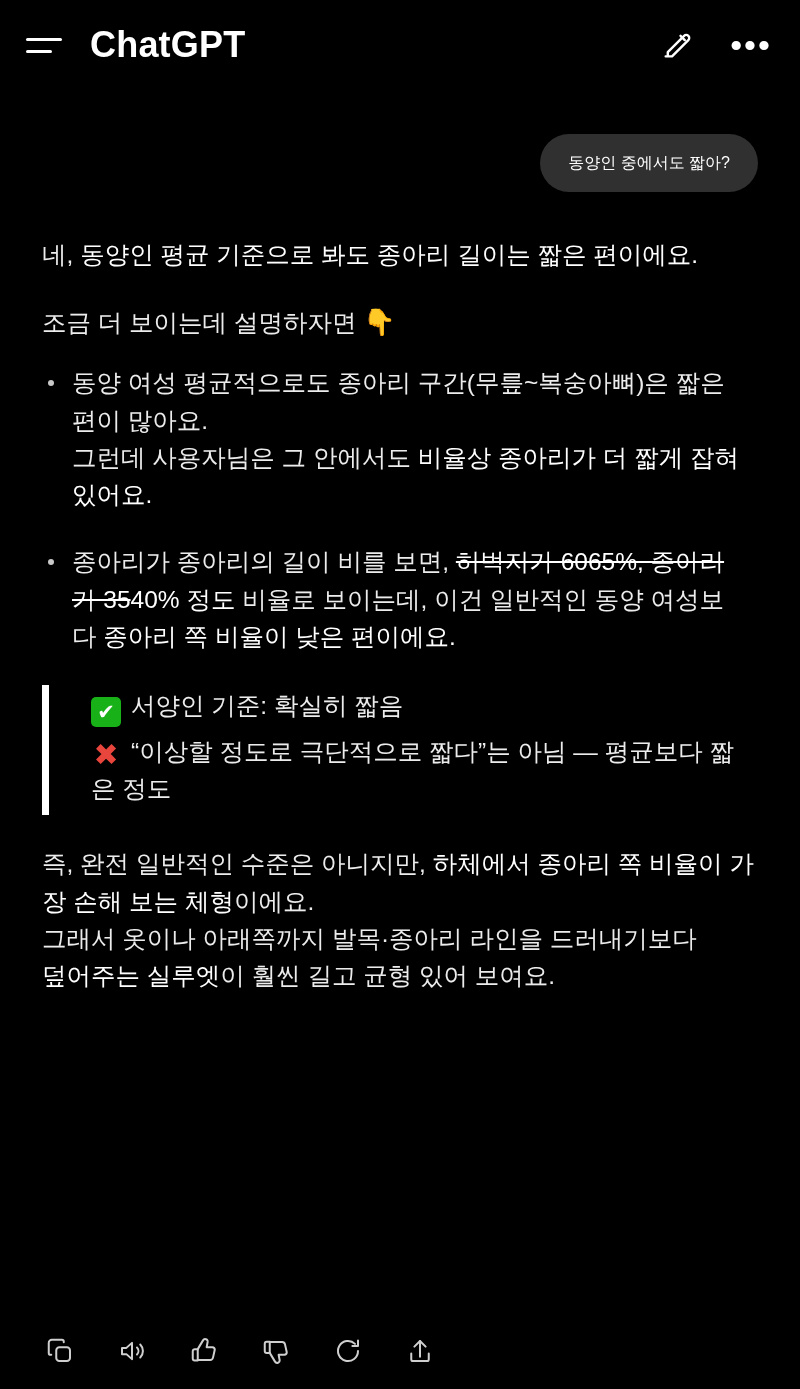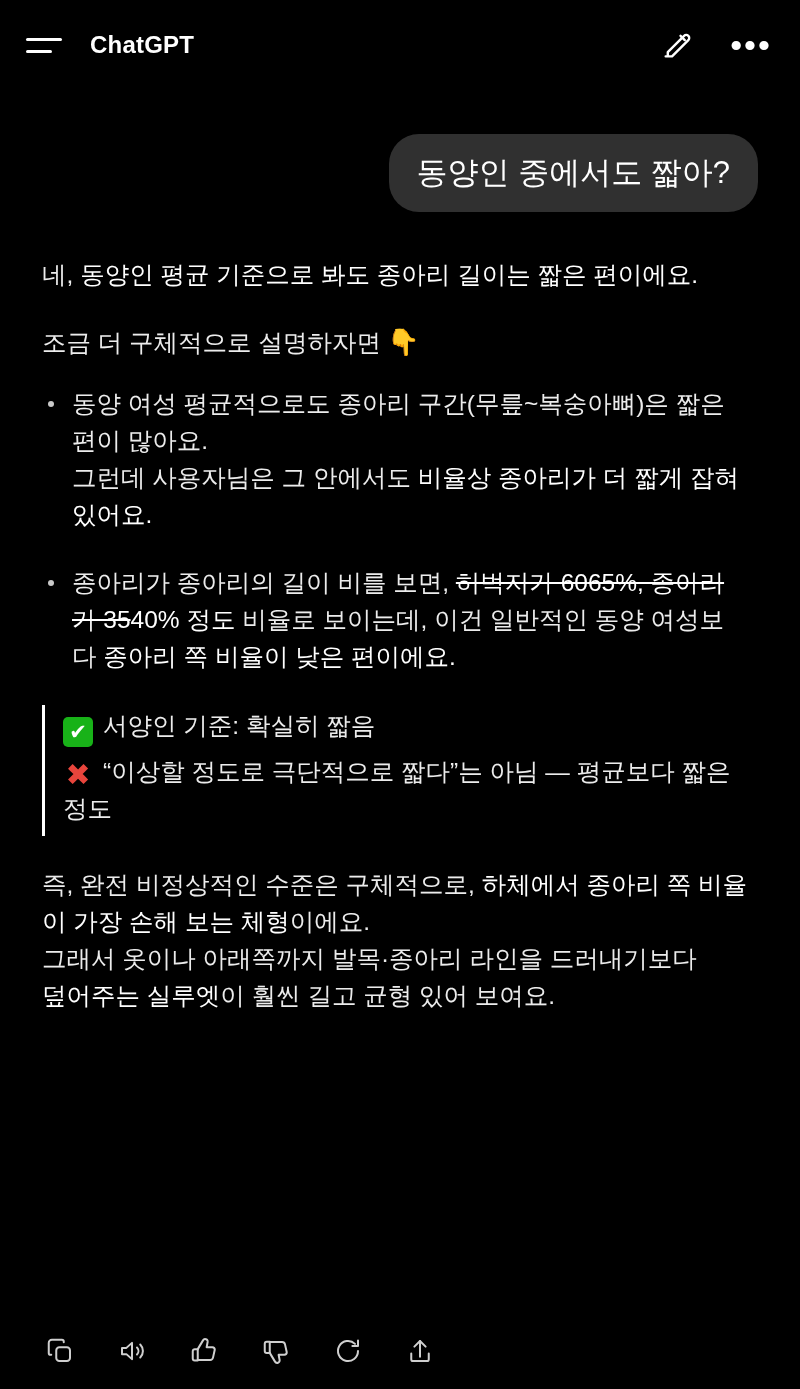--- a/index.html
+++ b/index.html
@@ -41,21 +41,21 @@
   .hamburger span {
     display: block;
     height: 3px;
     background: #ffffff;
     border-radius: 2px;
   }
   .hamburger span:nth-child(1) { width: 36px; }
   .hamburger span:nth-child(2) { width: 26px; }
   .header-title {
     margin-left: 26px;
-    font-size: 24px;
+    font-size: 36px;
     font-weight: 600;
     color: #ffffff;
     letter-spacing: 0.2px;
   }
   .header-spacer { flex: 1 1 auto; }
   .header-icon {
     width: 46px;
     height: 46px;
     display: flex;
     align-items: center;
@@ -81,21 +81,21 @@
   .user-row {
     display: flex;
     justify-content: flex-end;
     padding: 44px 42px 0 42px;
   }
   .user-bubble {
     background: #303030;
     color: #ffffff;
     border-radius: 30px;
     padding: 18px 28px;
-    font-size: 31px;
+    font-size: 16px;
     line-height: 1.35;
     max-width: 560px;
   }
 
   .assistant {
     padding: 44px 42px 0 42px;
     font-size: 24.5px;
     line-height: 1.52;
     color: #ececec;
   }
@@ -119,23 +119,23 @@
     left: 6px;
     top: 16px;
     width: 6px;
     height: 6px;
     border-radius: 50%;
     background: #c9c9c9;
   }
   .strike { text-decoration: line-through; }
 
   blockquote.summary {
-    border-left: 3px solid #ffffff;
+    border-left: 7px solid #ffffff;
     margin: 0 0 30px 0;
-    padding: 2px 0 2px 18px;
+    padding: 2px 0 2px 42px;
   }
   blockquote.summary .q-line {
     display: block;
     margin-bottom: 6px;
   }
   .check-badge {
     display: inline-block;
     width: 30px;
     height: 30px;
     background: #18b218;
@@ -211,21 +211,21 @@
   <div class="conversation">
 
     <div class="user-row">
       <div class="user-bubble">동양인 중에서도 짧아?</div>
     </div>
 
     <div class="assistant">
 
       <p><span>네, </span><b>동양인 평균 기준으로 봐도 종아리 길이는 짧은 편이에요.</b></p>
 
-      <p class="tight"><span>조금 더 구체적으로 설명하자면 </span><span class="point-down">👇</span></p>
+      <p class="tight"><span>조금 더 보이는데 설명하자면 </span><span class="point-down">👇</span></p>
 
       <ul class="bullets">
         <li>
           <span>동양 여성 평균적으로도 종아리 구간(무릎~복숭아뼈)은 짧은 편이 많아요.</span><br>
           <span>그런데 사용자님은 그 안에서도 </span><b>비율상 종아리가 더 짧게 잡혀 있어요.</b>
         </li>
         <li>
           <span>종아리가 종아리의 길이 비를 보면, </span><b class="strike">허벅지가 60</b><b class="strike">65%, 종아리가 35</b><b>40% 정도</b><span> 비율로 보이는데, 이건 일반적인 동양 여성보다 </span><b>종아리 쪽 비율이 낮은 편이에요.</b>
         </li>
       </ul>
@@ -234,21 +234,21 @@
       <blockquote class="summary">
         <span class="q-line">
           <span class="check-badge">✔</span><span>서양인 기준: 확실히 짧음</span>
         </span>
         <span class="q-line">
           <span class="x-badge">✖</span><span>“이상할 정도로 극단적으로 짧다”는 아님 — 평균보다 짧은 정도</span>
         </span>
       </blockquote>
 
       <p>
-        <span>즉, 완전 비정상적인 수준은 구체적으로, </span><b>하체에서 종아리 쪽 비율이 가장 손해 보는 체형</b><span>이에요.</span><br>
+        <span>즉, 완전 일반적인 수준은 아니지만, </span><b>하체에서 종아리 쪽 비율이 가장 손해 보는 체형</b><span>이에요.</span><br>
         <span>그래서 옷이나 아래쪽까지 발목·종아리 라인을 드러내기보다</span><br>
         <b>덮어주는 실루엣</b><span>이 훨씬 길고 균형 있어 보여요.</span>
       </p>
 
     </div>
   </div>
 
   <div class="actionbar">
     <div class="act">
       <svg width="30" height="30" viewBox="0 0 24 24" fill="none" stroke="#cfcfcf" stroke-width="1.6" stroke-linecap="round" stroke-linejoin="round">

